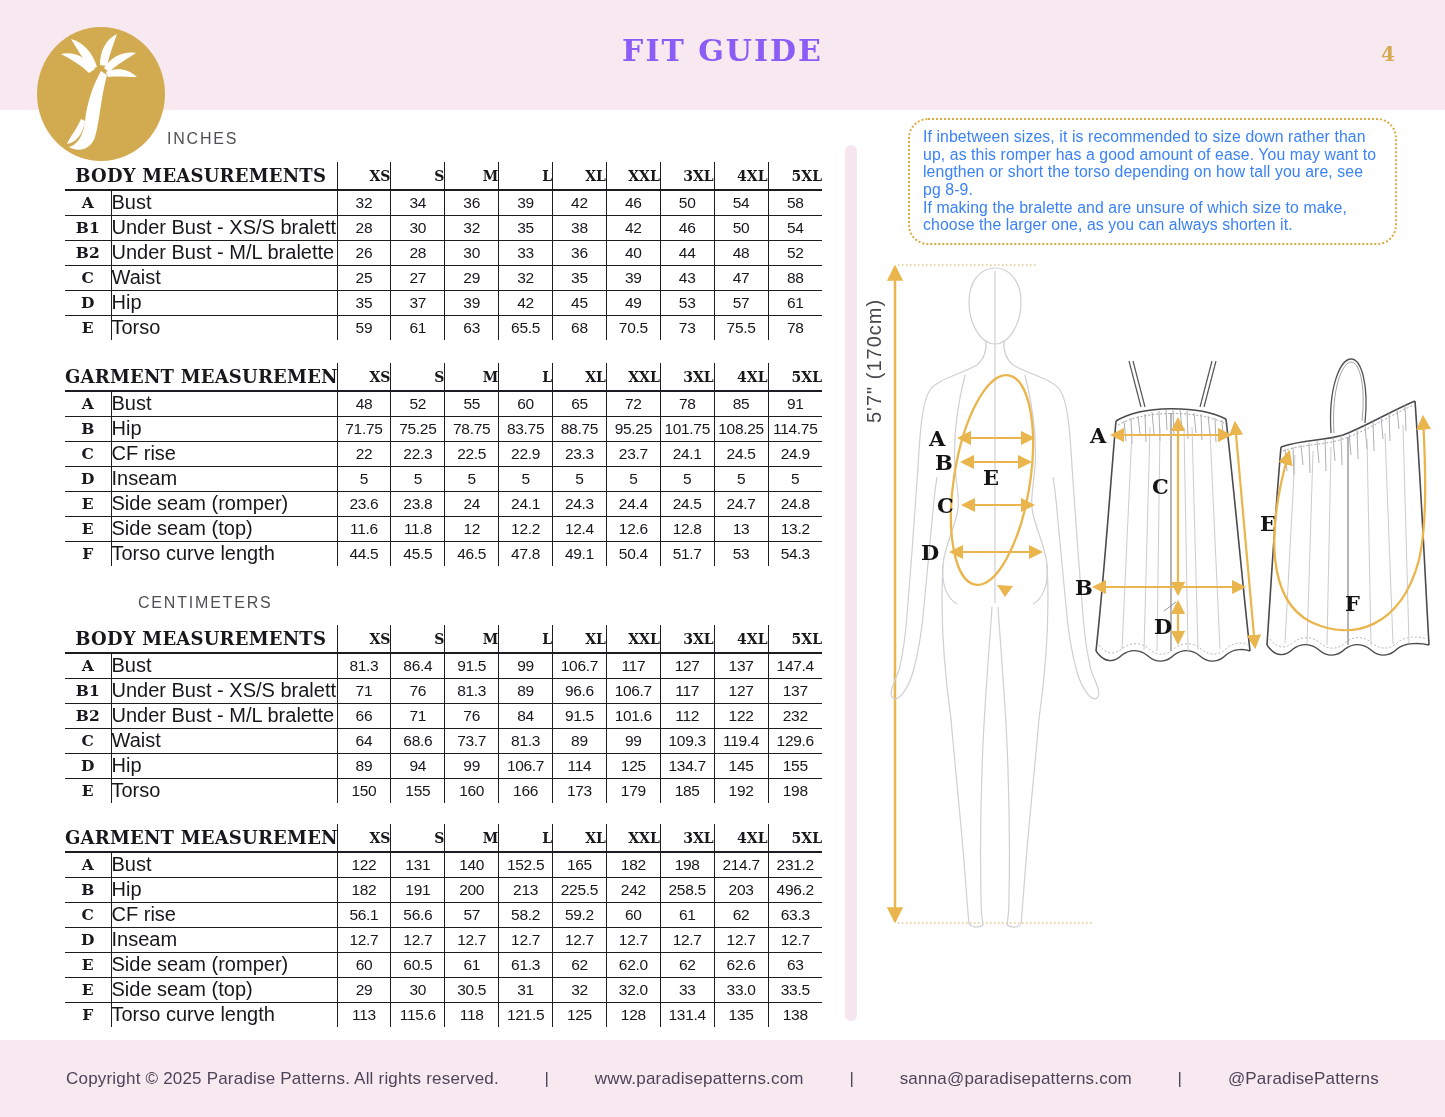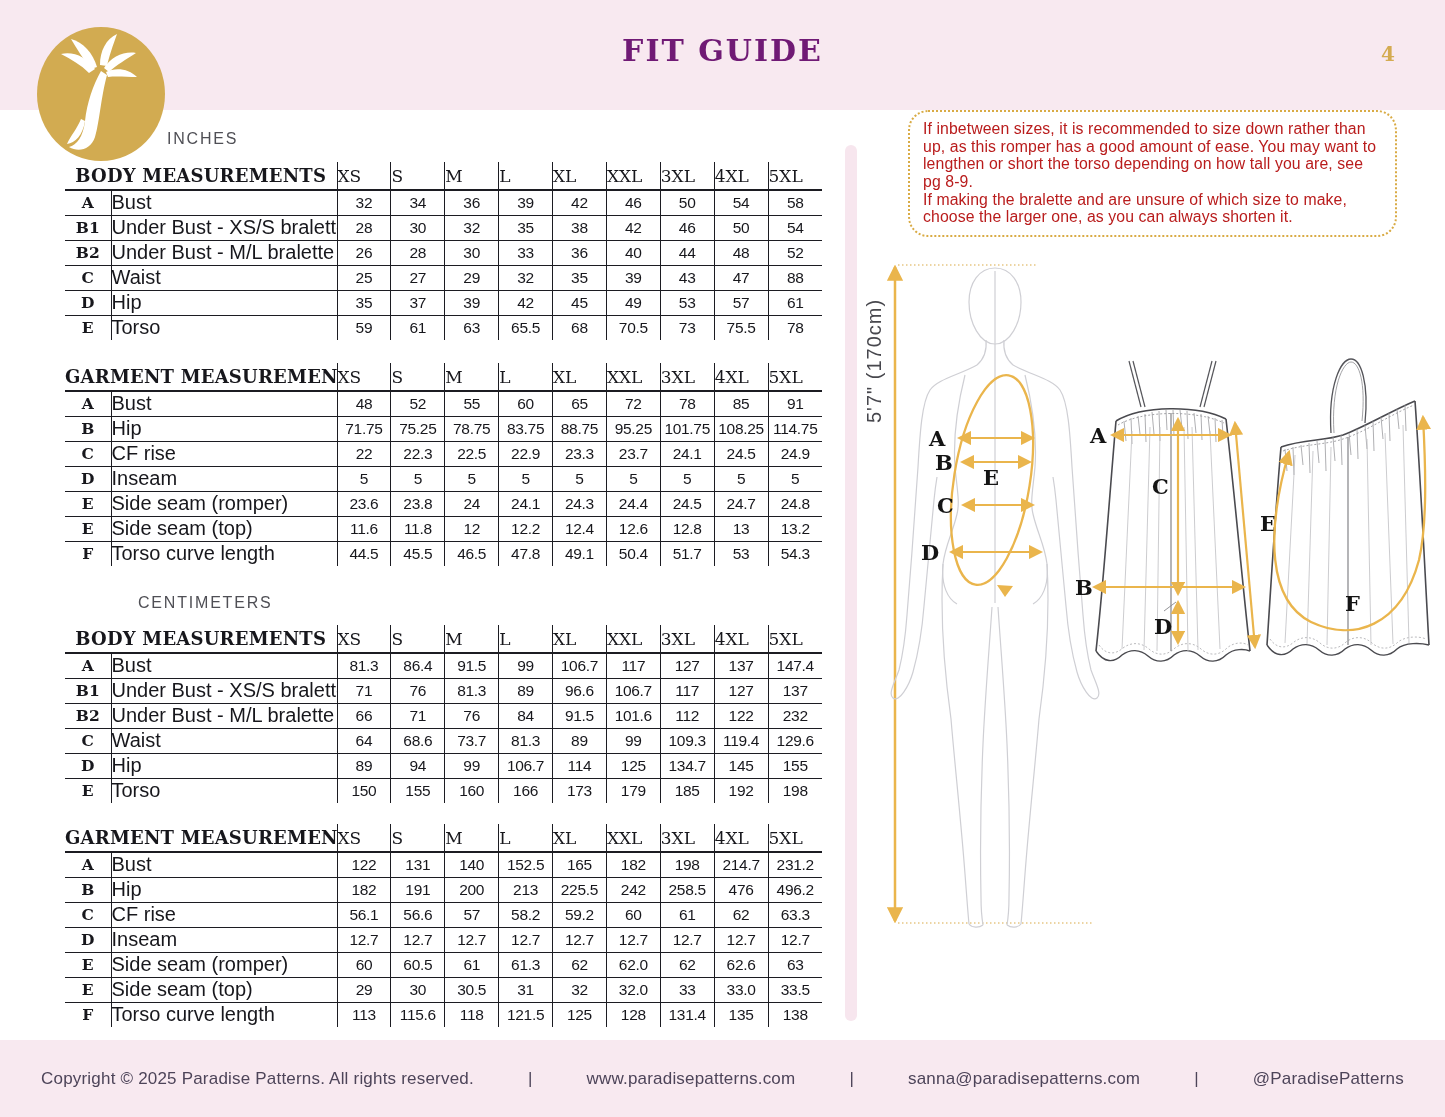--- a/index.html
+++ b/index.html
@@ -4,53 +4,53 @@
 <style>
   * { margin:0; padding:0; box-sizing:border-box; }
   html,body { background:#ffffff; }
   body { font-family:"Liberation Sans", sans-serif; }
   .page { position:relative; width:1445px; height:1117px; background:#ffffff; overflow:hidden; }
 
   
   .band-top { position:absolute; left:0; top:0; width:1445px; height:110px; background:#f8e9f0; }
   .band-bottom { position:absolute; left:0; bottom:0; width:1445px; height:77px; background:#f8e9f0; display:flex; align-items:center; }
   .fit-title { position:absolute; left:0; right:0; top:33px; text-align:center;
-    font-family:"DejaVu Serif", serif; font-weight:700; font-size:30px; letter-spacing:2px; color:#701a75; }
+    font-family:"DejaVu Serif", serif; font-weight:700; font-size:30px; letter-spacing:2px; color:#8b5cf6; }
   .page-num { position:absolute; right:50px; top:42px; font-family:"DejaVu Serif", serif; font-weight:700;
     font-size:20px; color:#d4ab51; }
   .logo { position:absolute; left:37px; top:27px; width:128px; height:134px; }
 
   
-  .footer-row { width:100%; display:flex; justify-content:space-between; align-items:center; padding:0 41px; 
+  .footer-row { width:100%; display:flex; justify-content:space-between; align-items:center; padding:0 66px; 
     font-size:17px; color:#4d4459; letter-spacing:0.2px; }
   .footer-sep { color:#4d4459; padding:0 6px; }
 
   
   .left-col { position:absolute; left:65px; top:129px; width:757px; }
   .unit-label { font-size:16px; letter-spacing:1.8px; color:#4f4f55; height:20px; line-height:20px; }
   .unit-inches { margin-left:102px; margin-bottom:13px; }
   .unit-cm { margin-left:73px; margin-top:27px; margin-bottom:12px; }
   .gap { height:23px; }
   .gap2 { height:21px; }
 
   table.meas { border-collapse:collapse; table-layout:fixed; width:757px; }
   table.meas th, table.meas td { padding:0; height:25px; vertical-align:middle; color:#17171c; overflow:hidden; white-space:nowrap; }
   table.meas thead th { height:28px; border-bottom:2.5px solid #1c1c22; }
   .t-title { font-family:"DejaVu Serif", serif; font-weight:700; font-size:18px; text-align:center; letter-spacing:0.2px; }
-  .t-size  { font-family:"DejaVu Serif", serif; font-weight:400; font-size:17px; text-align:left; border-left:1.6px solid #1c1c22; }
+  .t-size  { font-family:"DejaVu Serif", serif; font-weight:700; font-size:14px; text-align:right; border-left:1.6px solid #1c1c22; }
   .t-letter{ font-family:"DejaVu Serif", serif; font-weight:700; font-size:15.5px; text-align:center; border-right:1.6px solid #1c1c22; }
   .t-name  { font-size:20px; padding-left:8px; color:#2e2e33; }
   .t-val   { font-size:15.5px; text-align:center; border-left:1.6px solid #1c1c22; letter-spacing:-0.3px; }
   table.meas tbody th, table.meas tbody td { border-top:1.6px solid #1c1c22; }
   table.meas tbody tr:first-child th, table.meas tbody tr:first-child td { border-top:none; }
 
   
   .divider { position:absolute; left:845px; top:145px; width:12px; height:876px; background:#f7e6ee; border-radius:6px; }
-  .note-box { position:absolute; left:908px; top:110px; width:489px; border:2.5px dotted #d9ab45; border-radius:20px;
-    padding:8px 13px 9px 13px; font-size:15.8px; line-height:1.12; color:#b91c1c; letter-spacing:0.1px; }
+  .note-box { position:absolute; left:908px; top:118px; width:489px; border:2.5px dotted #d9ab45; border-radius:20px;
+    padding:8px 13px 9px 13px; font-size:15.8px; line-height:1.12; color:#3b82f6; letter-spacing:0.1px; }
   .note-box p { margin:0; }
   .figures { position:absolute; left:865px; top:255px; width:580px; height:690px; }
   svg text.fig-letter { font-family:"DejaVu Serif", serif; font-weight:700; font-size:21px; fill:#141414; }
   svg text.fig-height { font-family:"Liberation Sans", sans-serif; font-size:20px; fill:#47474d; letter-spacing:1px; }
 </style>
 </head>
 <body>
 
 <div class="page">
 
@@ -464,21 +464,21 @@
           <tr>
             <th class="t-letter">B</th>
             <td class="t-name">Hip</td>
             <td class="t-val">182</td>
             <td class="t-val">191</td>
             <td class="t-val">200</td>
             <td class="t-val">213</td>
             <td class="t-val">225.5</td>
             <td class="t-val">242</td>
             <td class="t-val">258.5</td>
-            <td class="t-val">476</td>
+            <td class="t-val">203</td>
             <td class="t-val">496.2</td>
           </tr>
           <tr>
             <th class="t-letter">C</th>
             <td class="t-name">CF rise</td>
             <td class="t-val">56.1</td>
             <td class="t-val">56.6</td>
             <td class="t-val">57</td>
             <td class="t-val">58.2</td>
             <td class="t-val">59.2</td>

